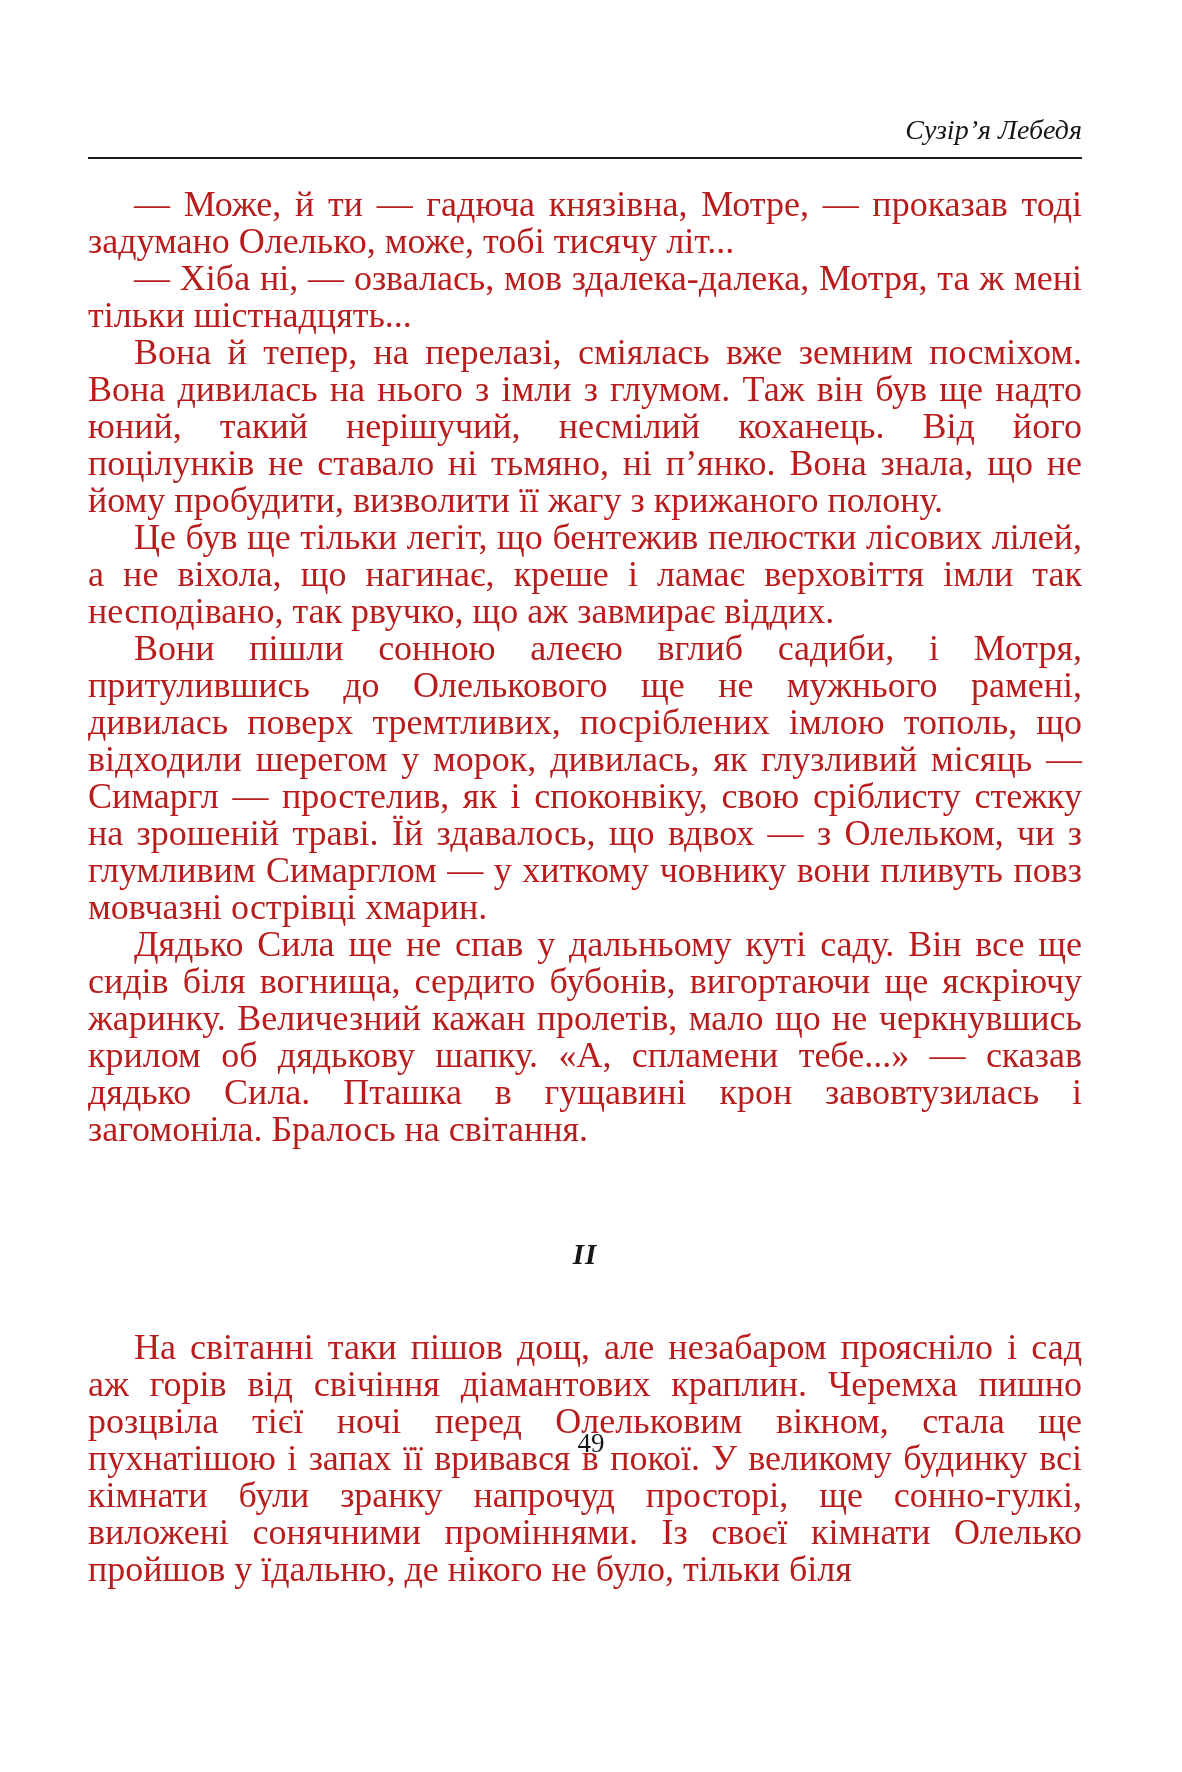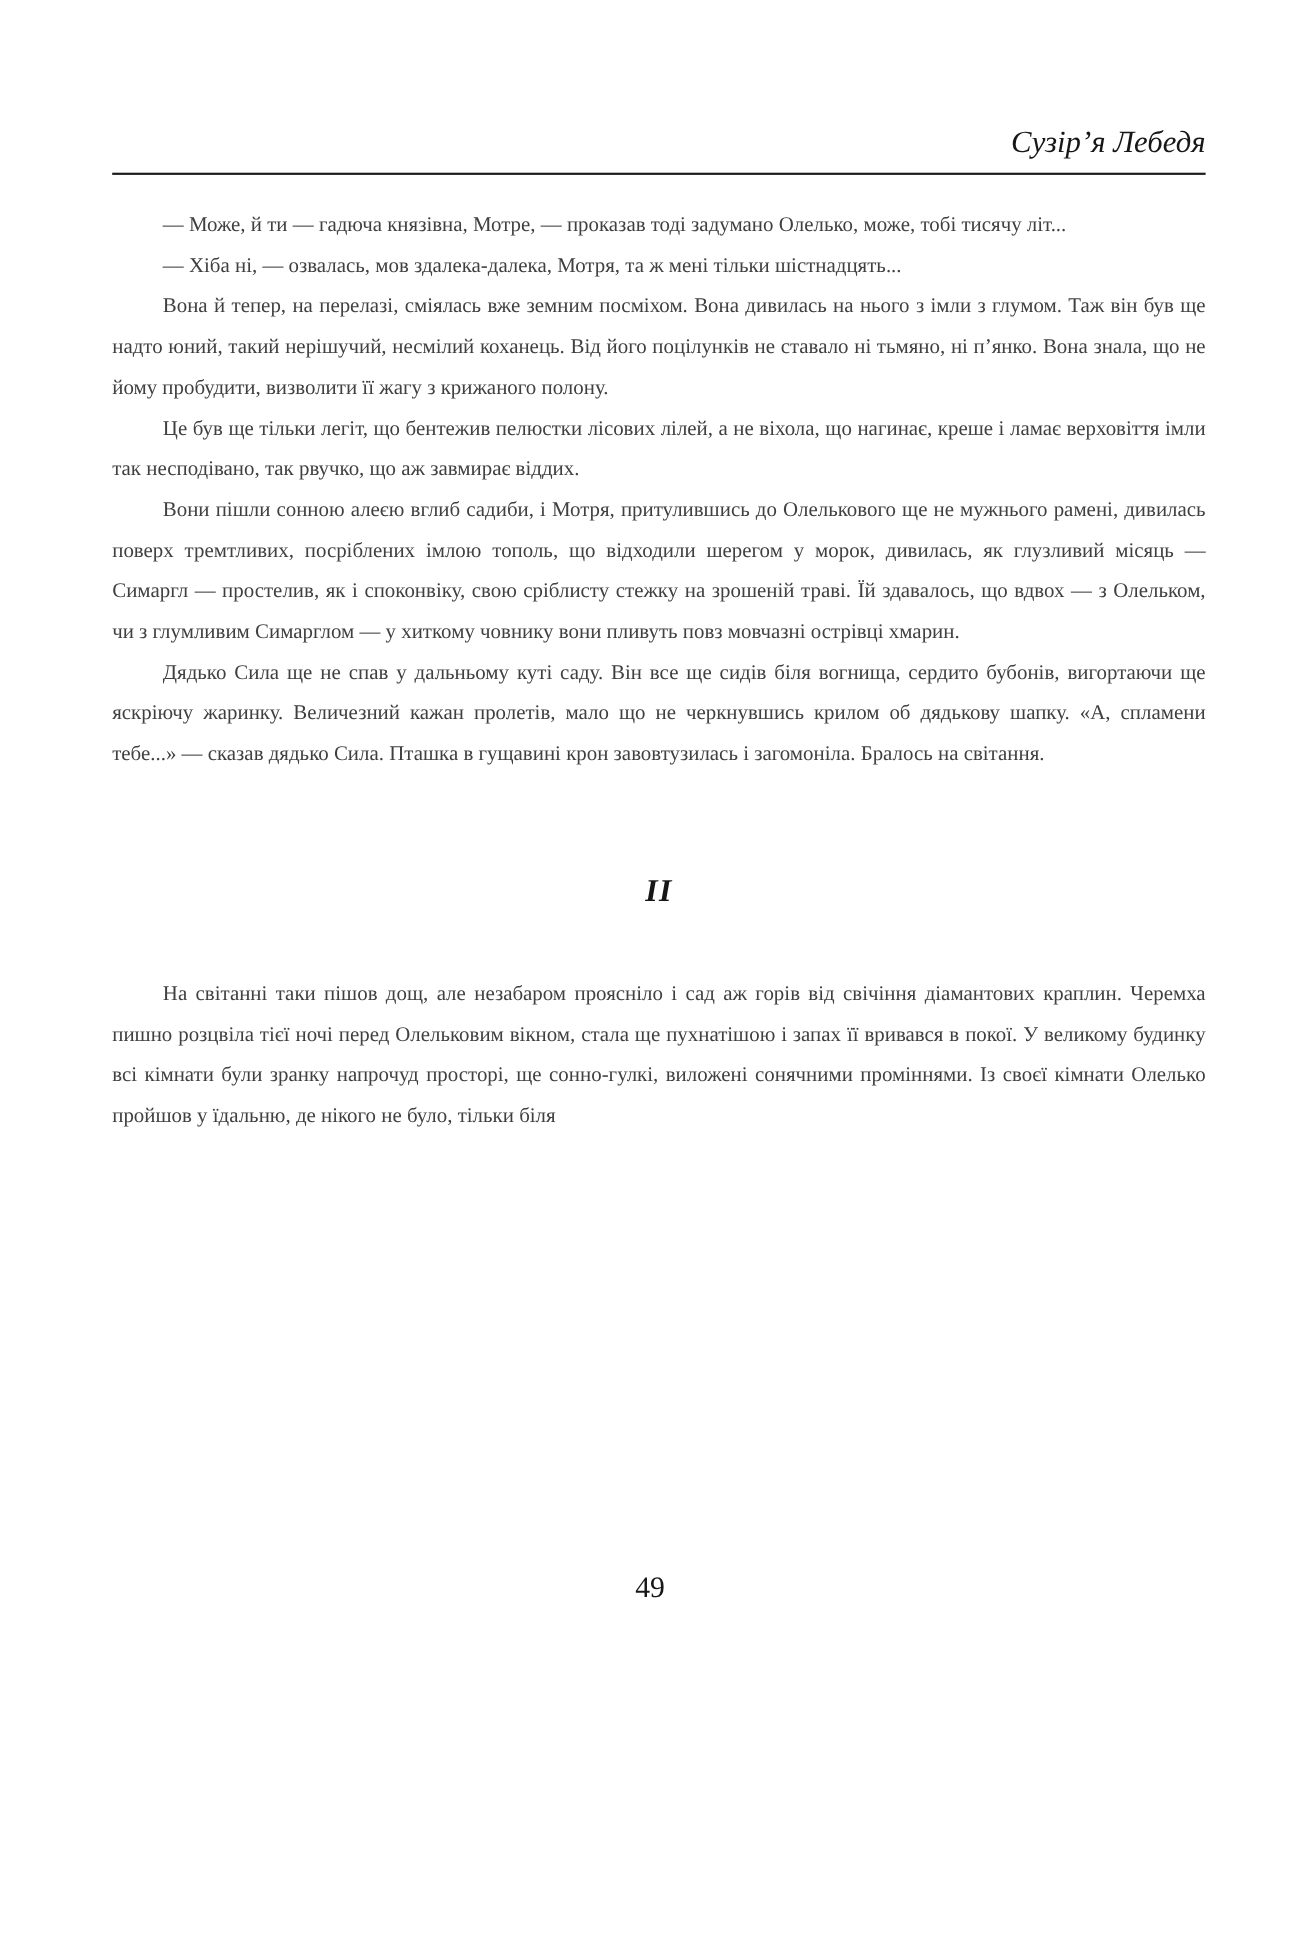--- a/index.html
+++ b/index.html
@@ -11,21 +11,21 @@
     width: 1182px;
     height: 1772px;
     position: relative;
     background: #ffffff;
     font-family: "Liberation Serif", serif;
     color: #171717;
     overflow: hidden;
   }
   .text-block {
     position: absolute;
-    left: 102px;
+    left: 88px;
     width: 994px;
     top: 112px;
   }
   .running-head {
     font-style: italic;
     text-align: right;
     font-size: 28px;
     line-height: 1.25;
     padding-bottom: 10px;
     margin: 0;
@@ -34,25 +34,25 @@
     border: none;
     border-top: 2px solid #1c1c1c;
     margin: 0;
     height: 0;
   }
   .body-text {
     margin-top: 27px;
   }
   .body-text p {
     margin: 0;
-    font-size: 19px;
+    font-size: 36px;
     line-height: 37px;
     text-align: justify;
     text-indent: 46px;
-    color: #404040;
+    color: #b91c1c;
   }
   .section-heading {
     margin-top: 90px;
     margin-bottom: 58px;
     text-align: center;
     font-weight: bold;
     font-size: 29px;
     letter-spacing: 1px;
     font-style: italic;
   }

